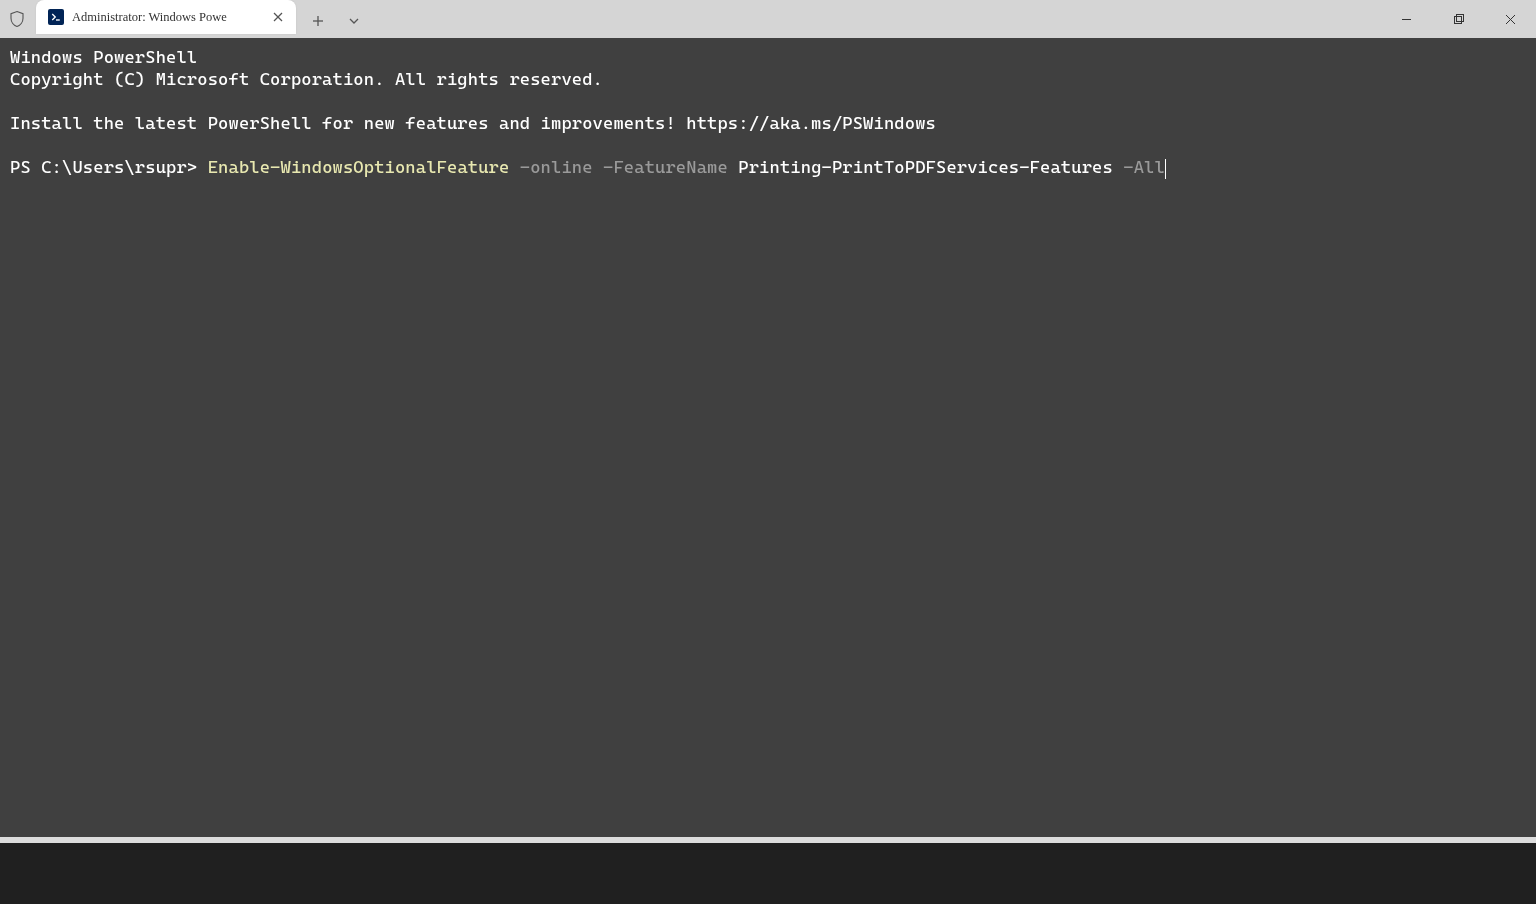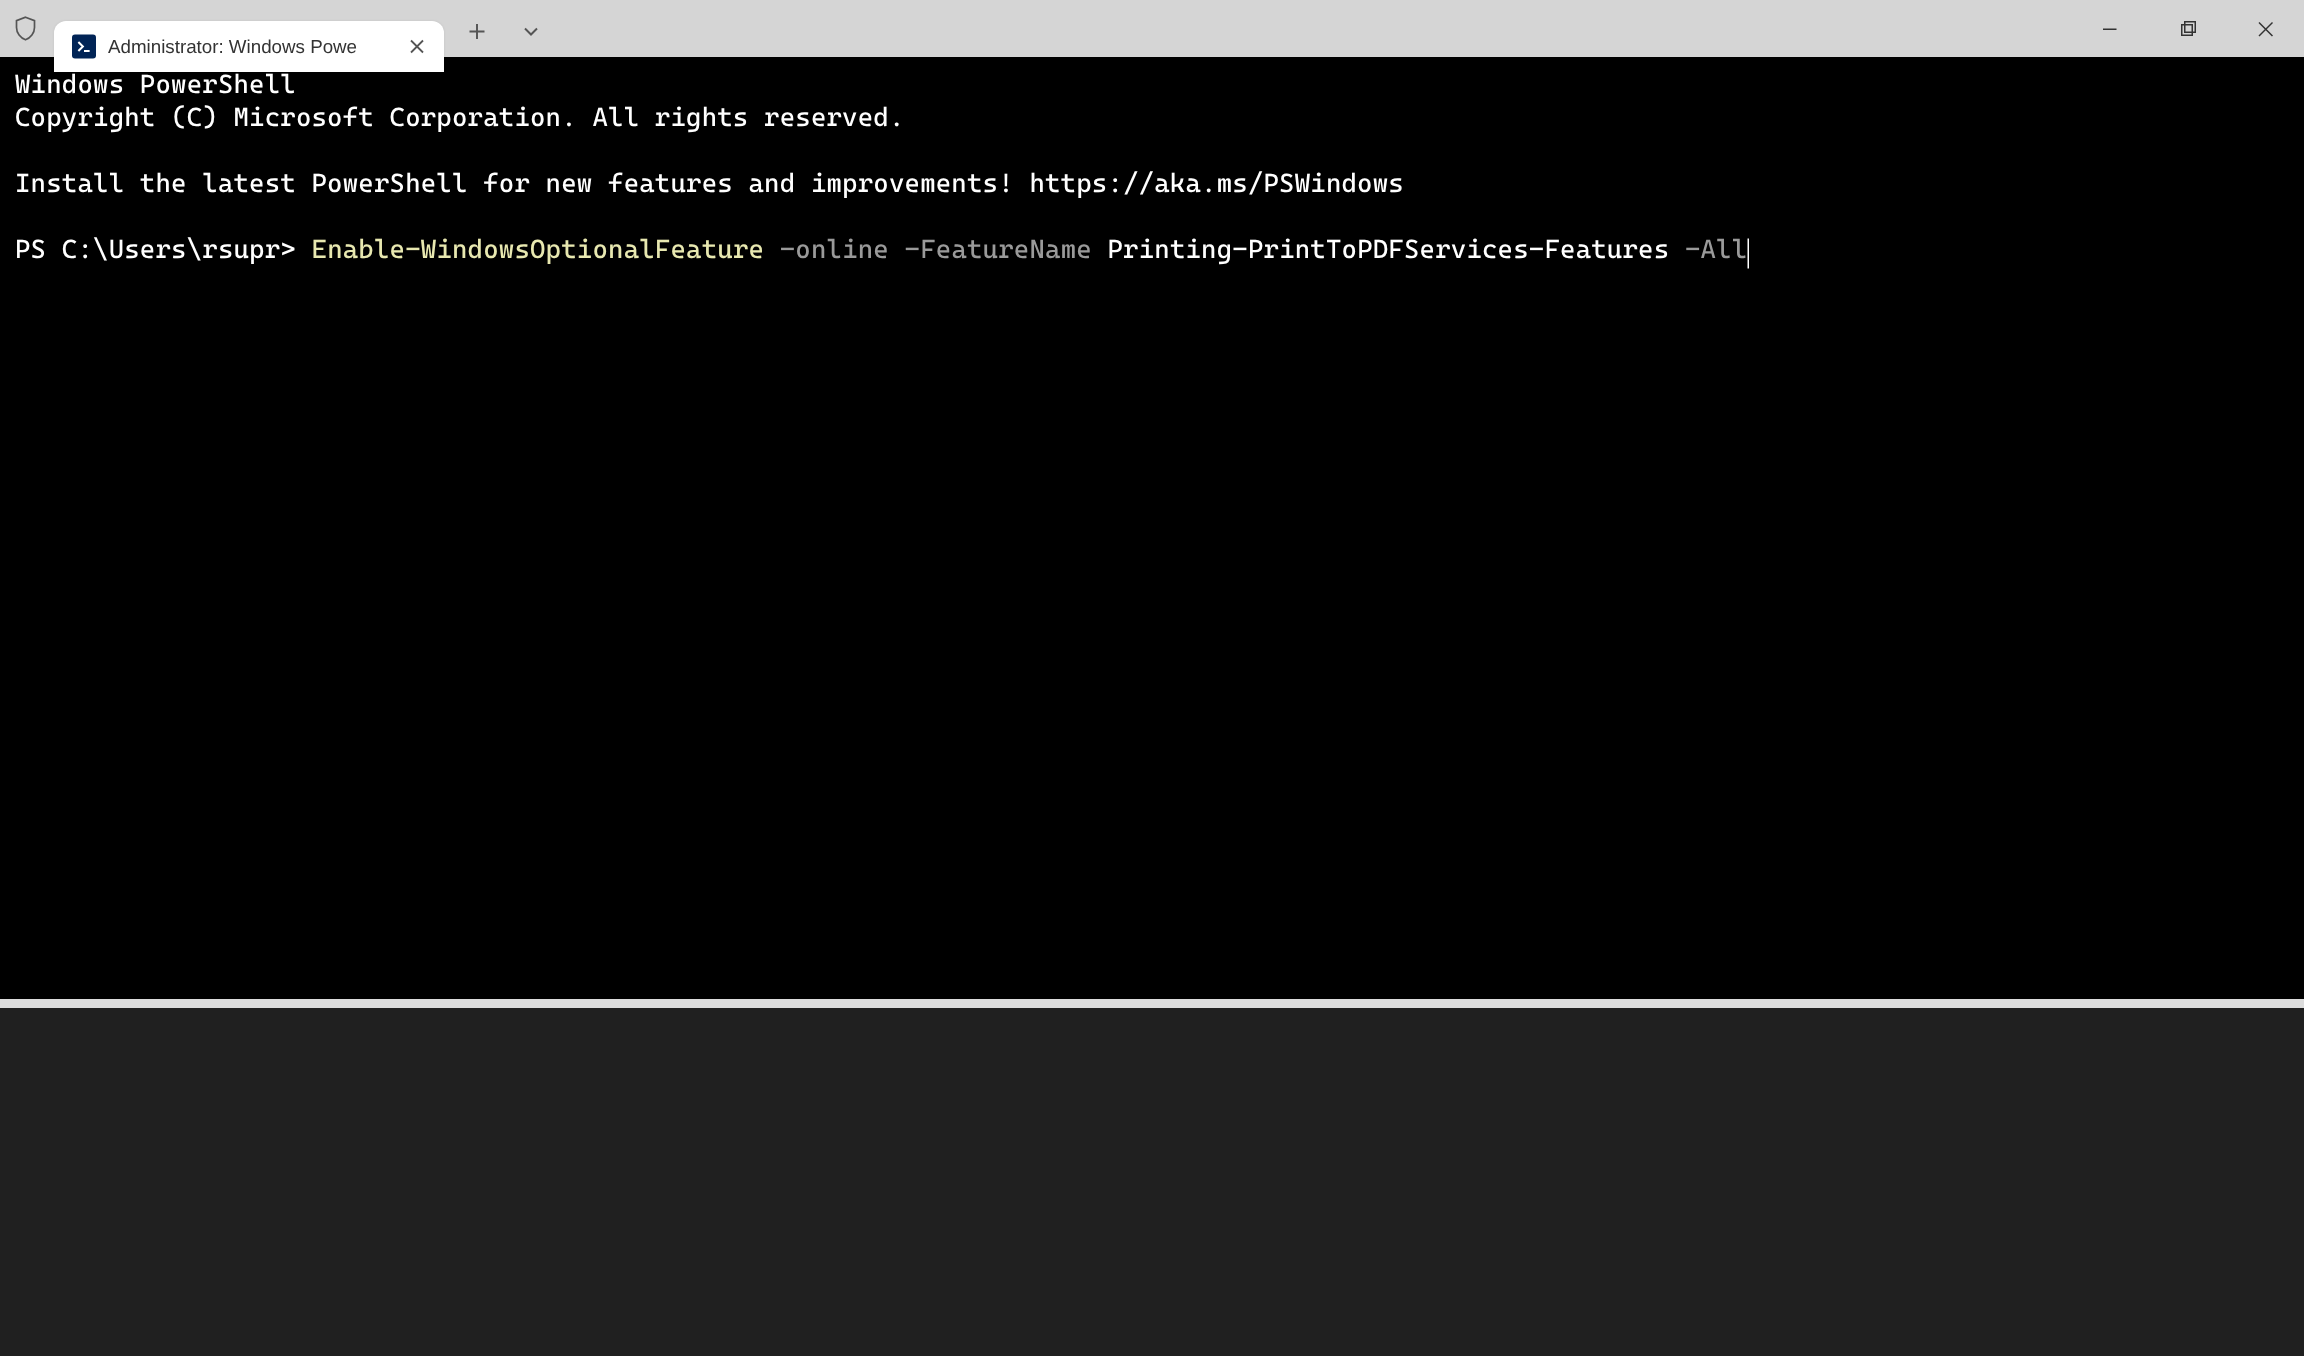--- a/index.html
+++ b/index.html
@@ -25,28 +25,29 @@
       width: 18px;
       height: 18px;
       margin-top: 10px;
       margin-right: 10px;
       display: flex;
       align-items: center;
       justify-content: center;
     }
     .tab {
       height: 34px;
-      margin-top: 14px;
+      margin-top: 0;
       background: #ffffff;
       border-radius: 8px 8px 0 0;
       padding: 0 8px 0 12px;
       display: flex;
       align-items: center;
       min-width: 260px;
       box-shadow: 0 0 2px rgba(0,0,0,0.08);
+      font-family: Liberation Serif, serif;
     }
     .tab-icon {
       width: 16px;
       height: 16px;
       background: #012456;
       display: flex;
       align-items: center;
       justify-content: center;
       color: #fff;
       font-size: 10px;
@@ -110,22 +111,22 @@
       align-items: center;
       justify-content: center;
       color: #333;
       cursor: pointer;
     }
     .win-btn svg {
       width: 11px;
       height: 11px;
     }
     .terminal {
-      background: #000000;
-      height: 628px;
+      background: #404040;
+      height: 799px;
       padding: 8px 10px;
       color: #ffffff;
       font-family: "Cascadia Mono", Consolas, "Courier New", monospace;
       font-size: 17.5px;
       line-height: 22px;
       white-space: pre;
       overflow: hidden;
       letter-spacing: 0.15px;
     }
     .cmd-yellowish { color: #e8e8b0; }

